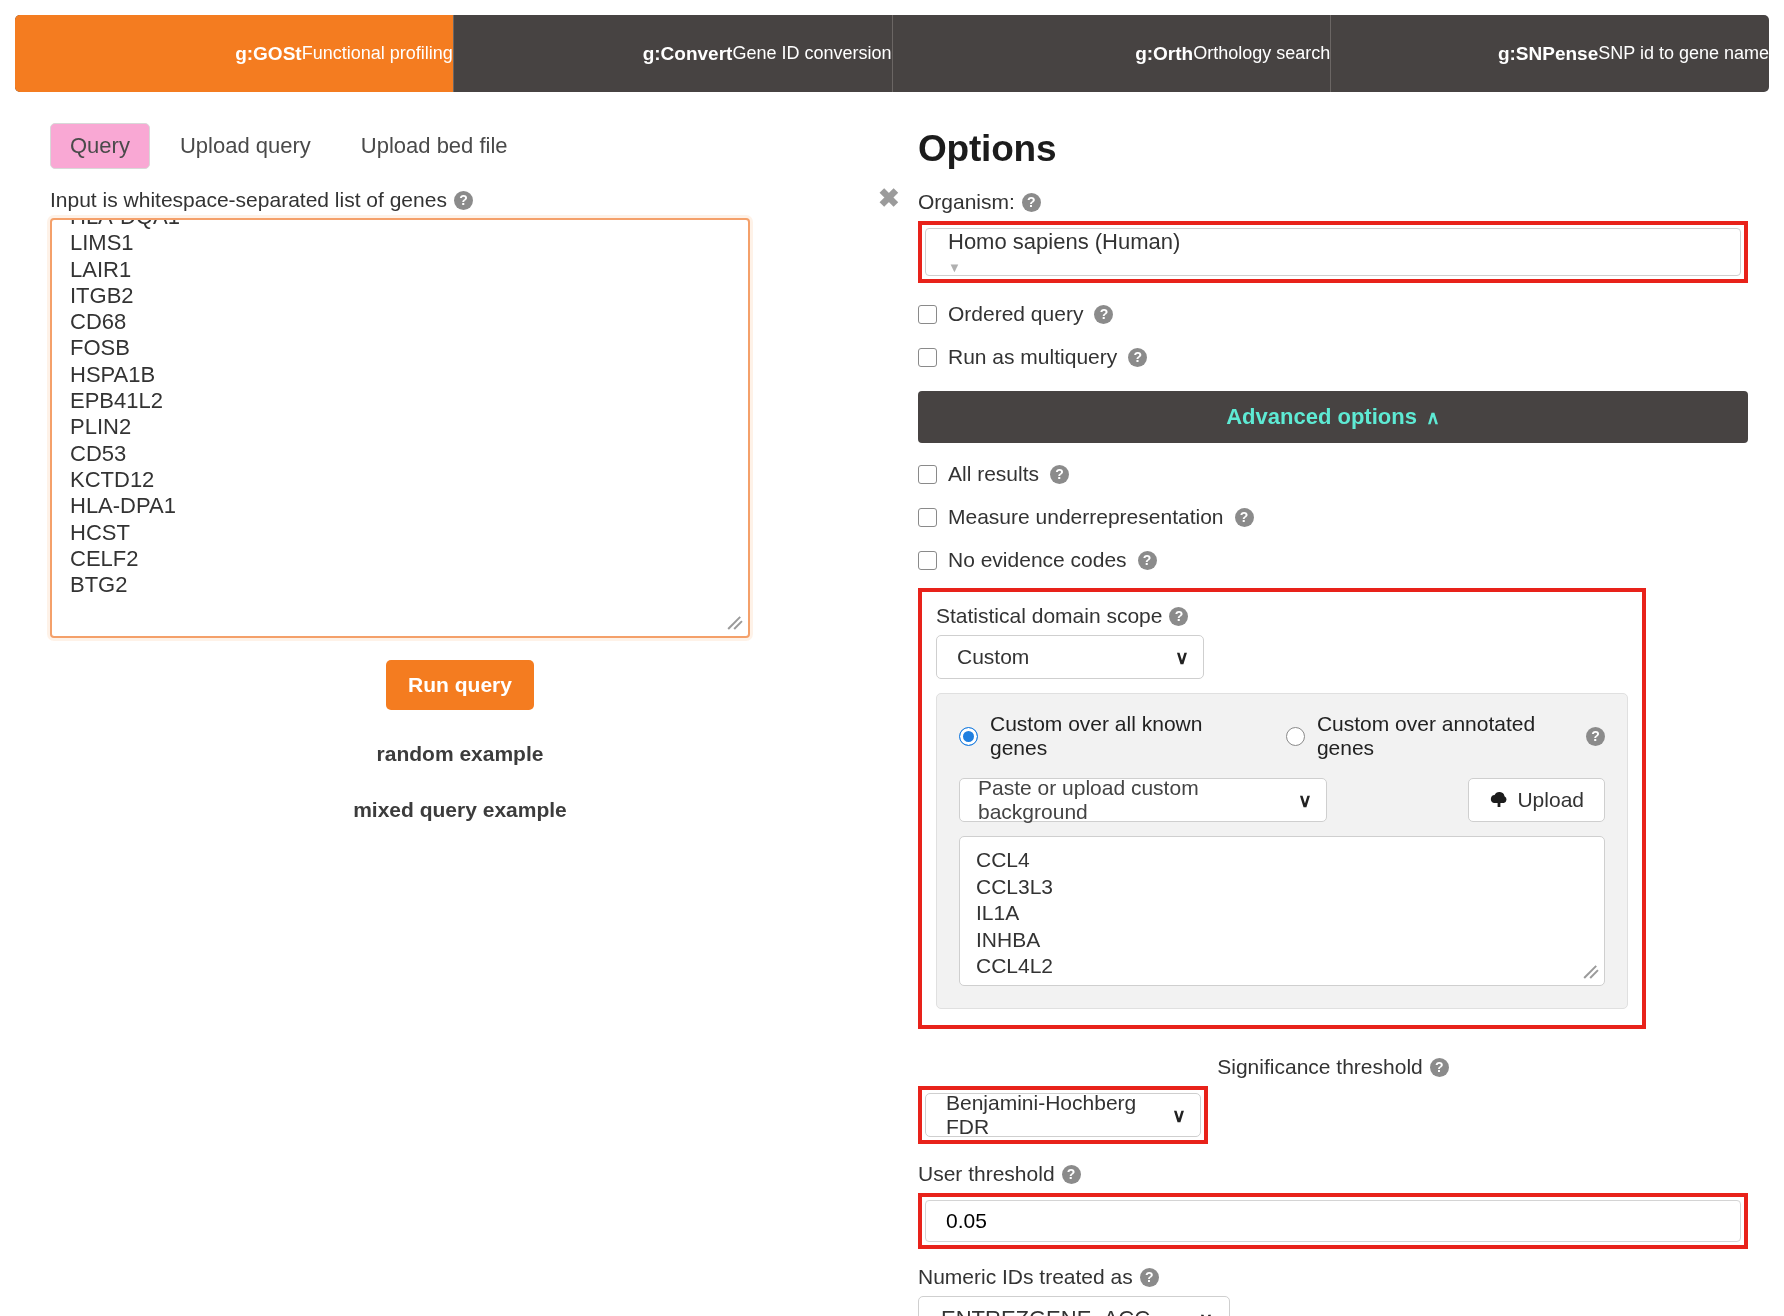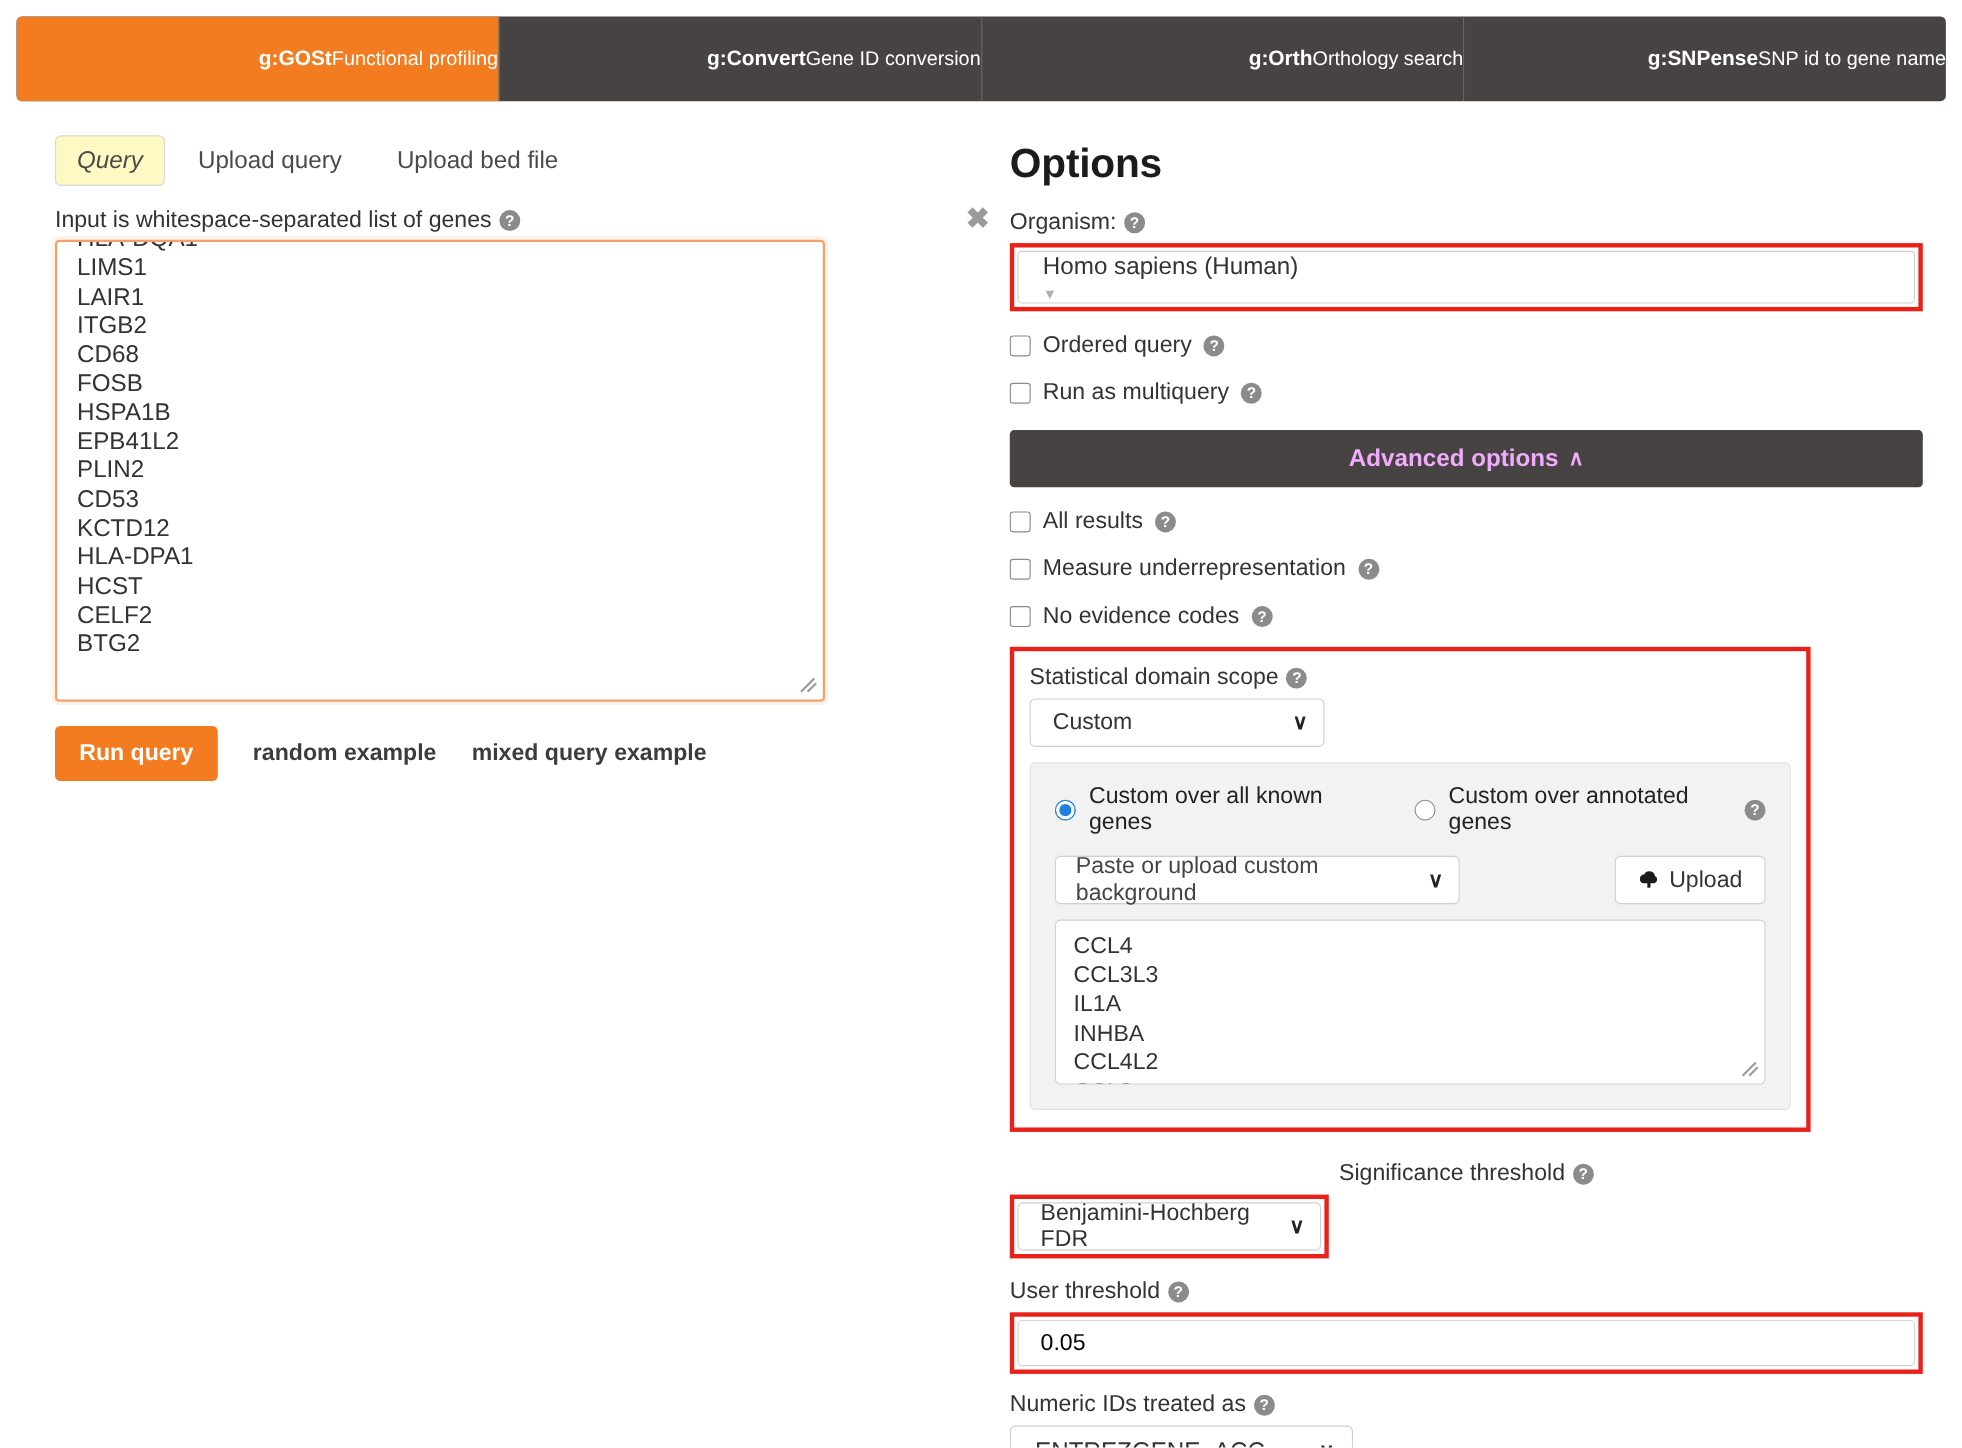--- a/index.html
+++ b/index.html
@@ -67,24 +67,23 @@
   }
   .qtab {
     font-size: 22px;
     color: #4a4a4a;
     padding: 10px 20px;
     border-radius: 5px;
     cursor: pointer;
     white-space: nowrap;
   }
   .qtab.active {
-    background: #fef9c3;
+    background: #f9a8d4;
     border: 1px solid #d8d8d8;
     padding: 9px 19px;
-    font-style: italic;
   }
   .input-label {
     font-size: 21px;
     color: #333;
     margin-top: 16px;
     margin-bottom: 6px;
     display: flex;
     align-items: center;
     gap: 7px;
   }
@@ -141,20 +140,21 @@
     transform-origin: left center;
   }
   .rh1 { left: 1px; bottom: 4px; width: 17px; transform: rotate(-45deg); }
   .rh2 { left: 7px; bottom: 4px; width: 11px; transform: rotate(-45deg); }
 
   .btnrow {
     margin-top: 22px;
     display: flex;
     align-items: center;
     gap: 32px;
+    flex-direction: column;
   }
   .run-btn {
     background: #f47c20;
     color: #ffffff;
     border: none;
     border-radius: 5px;
     font-size: 21px;
     font-weight: bold;
     font-family: "Liberation Sans", sans-serif;
     padding: 13px 22px;
@@ -245,21 +245,21 @@
     border: 1.5px solid #8a8a8a;
     border-radius: 3px;
     background: #fff;
     flex: 0 0 auto;
     cursor: pointer;
   }
   .adv-btn {
     width: 830px;
     height: 52px;
     background: #474342;
-    color: #f0abfc;
+    color: #5eead4;
     border: none;
     border-radius: 4px;
     font-size: 22px;
     font-weight: bold;
     font-family: "Liberation Sans", sans-serif;
     margin-top: 22px;
     margin-bottom: 6px;
     cursor: pointer;
     display: flex;
     align-items: center;

